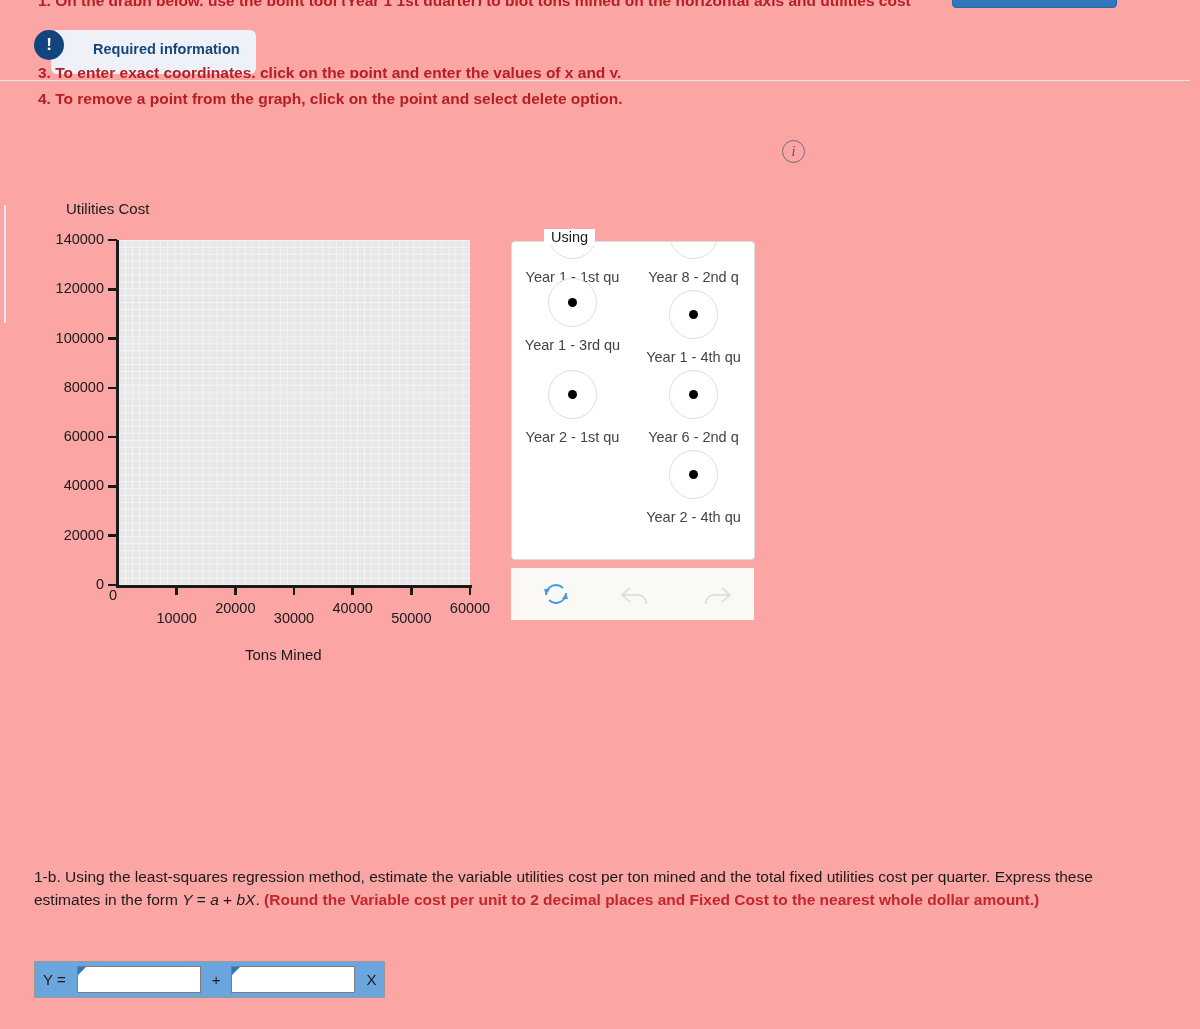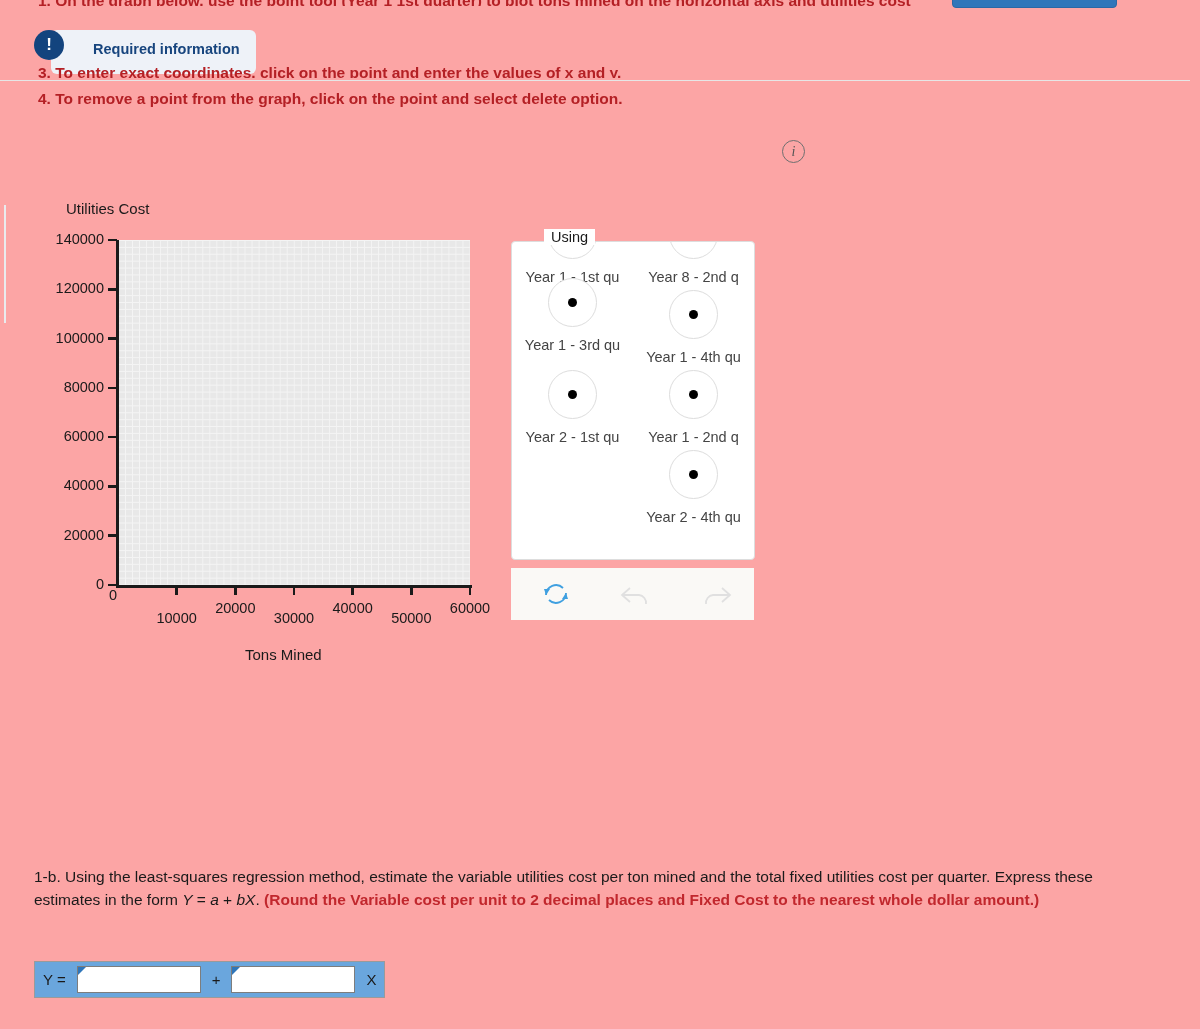--- a/index.html
+++ b/index.html
@@ -370,21 +370,21 @@
       <div class="tool-cell" style="left: 0px; top: 128px;">
         <div class="tool-circle">
           <div class="tool-dot"></div>
         </div>
         <span class="tool-label">Year 2 - 1st qu</span>
       </div>
       <div class="tool-cell" style="left: 121px; top: 128px;">
         <div class="tool-circle">
           <div class="tool-dot"></div>
         </div>
-        <span class="tool-label">Year 1 - 2nd q</span>
+        <span class="tool-label">Year 6 - 2nd q</span>
       </div>
       <div class="tool-cell" style="left: 121px; top: 208px;">
         <div class="tool-circle">
           <div class="tool-dot"></div>
         </div>
         <span class="tool-label">Year 2 - 4th qu</span>
       </div>
     </div>
   <div id="tools-legend">Using</div>
 

